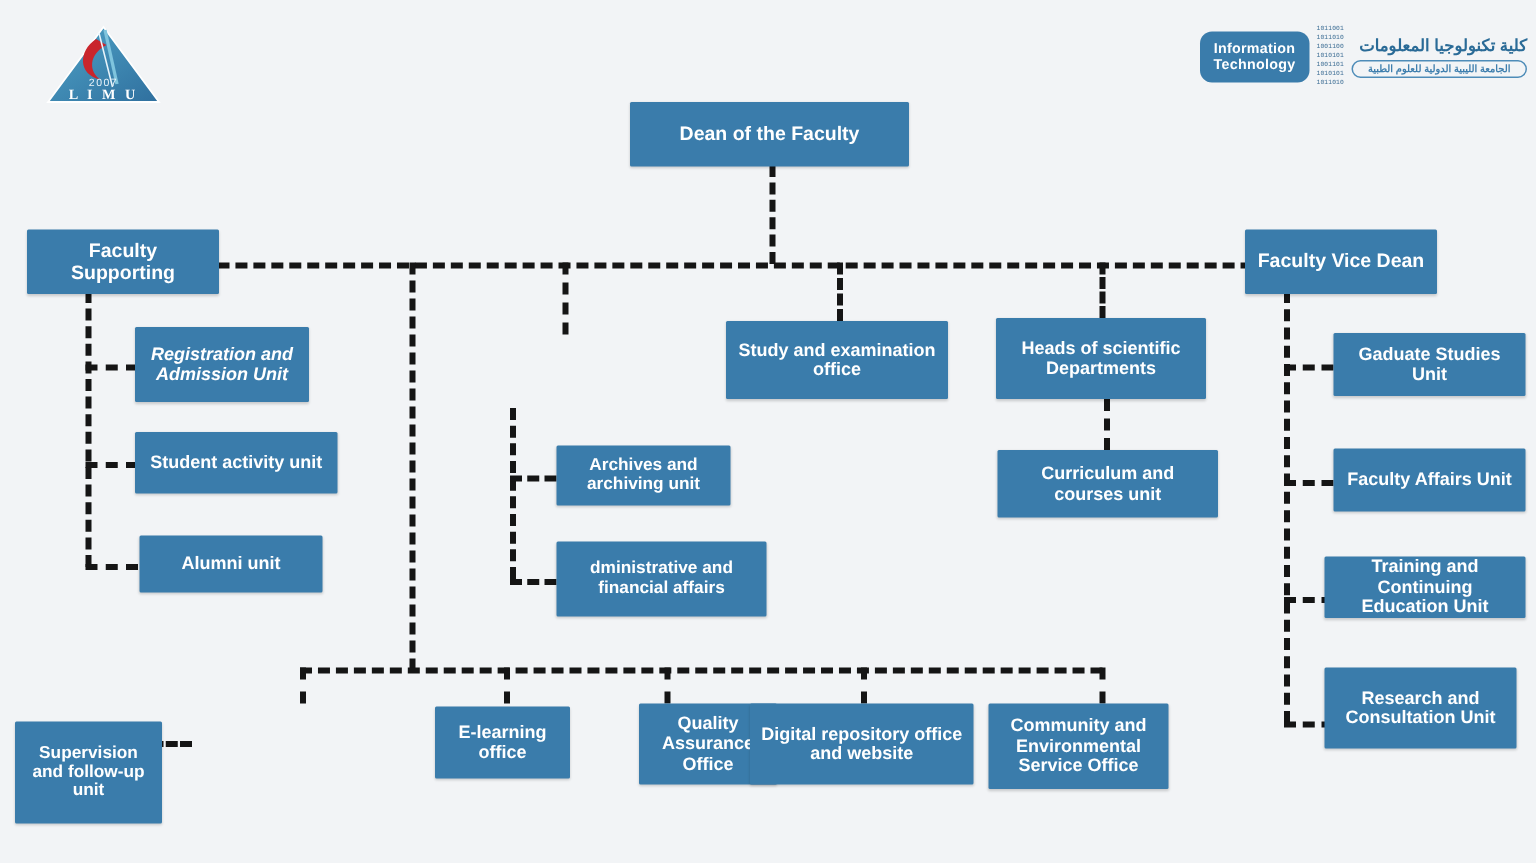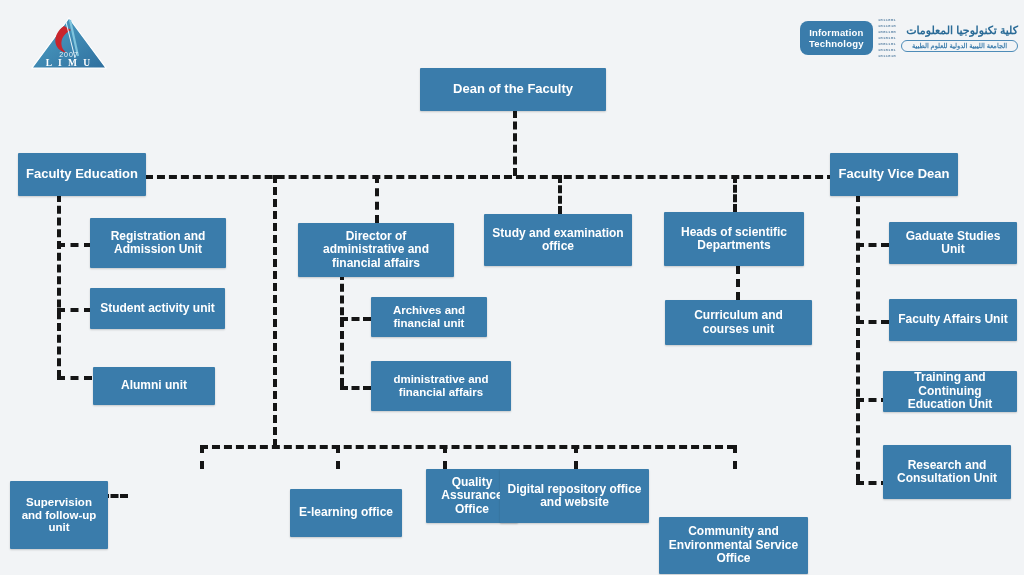--- a/index.html
+++ b/index.html
@@ -123,31 +123,30 @@
   <div class="v-line" style="left:200px; top:445px; height:24px;"></div>
   <div class="v-line" style="left:336px; top:445px; height:24px;"></div>
   <div class="v-line" style="left:443px; top:445px; height:24px;"></div>
   <div class="v-line" style="left:574px; top:445px; height:24px;"></div>
   <div class="v-line" style="left:733px; top:445px; height:24px;"></div>
 
   <div class="h-line" style="left:101px; top:494px; width:27px;"></div>
 
   <div class="node" style="left:420px; top:68px; width:186px; height:43px;">Dean of the Faculty</div>
 
-  <div class="node" style="left:18px; top:153px; width:128px; height:43px;">Faculty Education</div>
+  <div class="node" style="left:18px; top:153px; width:128px; height:43px;">Faculty Supporting</div>
 
-  <div class="node sm" style="left:90px; top:218px; width:136px; height:50px;">Registration and Admission Unit</div>
+  <div class="node sm" style="left:90px; top:218px; width:116px; height:50px;font-style:italic;">Registration and Admission Unit</div>
 
   <div class="node sm" style="left:90px; top:288px; width:135px; height:41px;">Student activity unit</div>
 
-  <div class="node sm" style="left:93px; top:367px; width:122px; height:38px;">Alumni unit</div>
+  <div class="node sm" style="left:93px; top:357px; width:122px; height:38px;">Alumni unit</div>
 
-  <div class="node sm" style="left:298px; top:223px; width:156px; height:54px;">Director of administrative and financial affairs</div>
 
-  <div class="node xs" style="left:371px; top:297px; width:116px; height:40px;">Archives and financial unit</div>
+  <div class="node xs" style="left:371px; top:297px; width:116px; height:40px;">Archives and archiving unit</div>
 
   <div class="node xs" style="left:371px; top:361px; width:140px; height:50px;">dministrative and financial affairs</div>
 
   <div class="node sm" style="left:484px; top:214px; width:148px; height:52px;">Study and examination office</div>
 
   <div class="node sm" style="left:664px; top:212px; width:140px; height:54px;">Heads of scientific Departments</div>
 
   <div class="node sm" style="left:665px; top:300px; width:147px; height:45px;">Curriculum and courses unit</div>
 
   <div class="node" style="left:830px; top:153px; width:128px; height:43px;">Faculty Vice Dean</div>
@@ -156,21 +155,21 @@
 
   <div class="node sm" style="left:889px; top:299px; width:128px; height:42px;">Faculty Affairs Unit</div>
 
   <div class="node sm" style="left:883px; top:371px; width:134px; height:41px;">Training and Continuing Education Unit</div>
 
   <div class="node sm" style="left:883px; top:445px; width:128px; height:54px;">Research and Consultation Unit</div>
 
   <div class="node xs" style="left:10px; top:481px; width:98px; height:68px;">Supervision and follow-up unit</div>
 
 
-  <div class="node sm" style="left:290px; top:471px; width:112px; height:48px;margin-top:18px;">E-learning office</div>
+  <div class="node sm" style="left:290px; top:471px; width:90px; height:48px;">E-learning office</div>
 
   <div class="node sm" style="left:398px; top:469px; width:92px; height:54px;margin-left:28px;">Quality Assurance Office</div>
 
   <div class="node sm" style="left:500px; top:469px; width:149px; height:54px;">Digital repository office and website</div>
 
-  <div class="node sm" style="left:659px; top:469px; width:149px; height:57px;margin-top:48px;">Community and Environmental Service Office</div>
+  <div class="node sm" style="left:659px; top:469px; width:120px; height:57px;">Community and Environmental Service Office</div>
 
 </div>
 
 </body></html>

